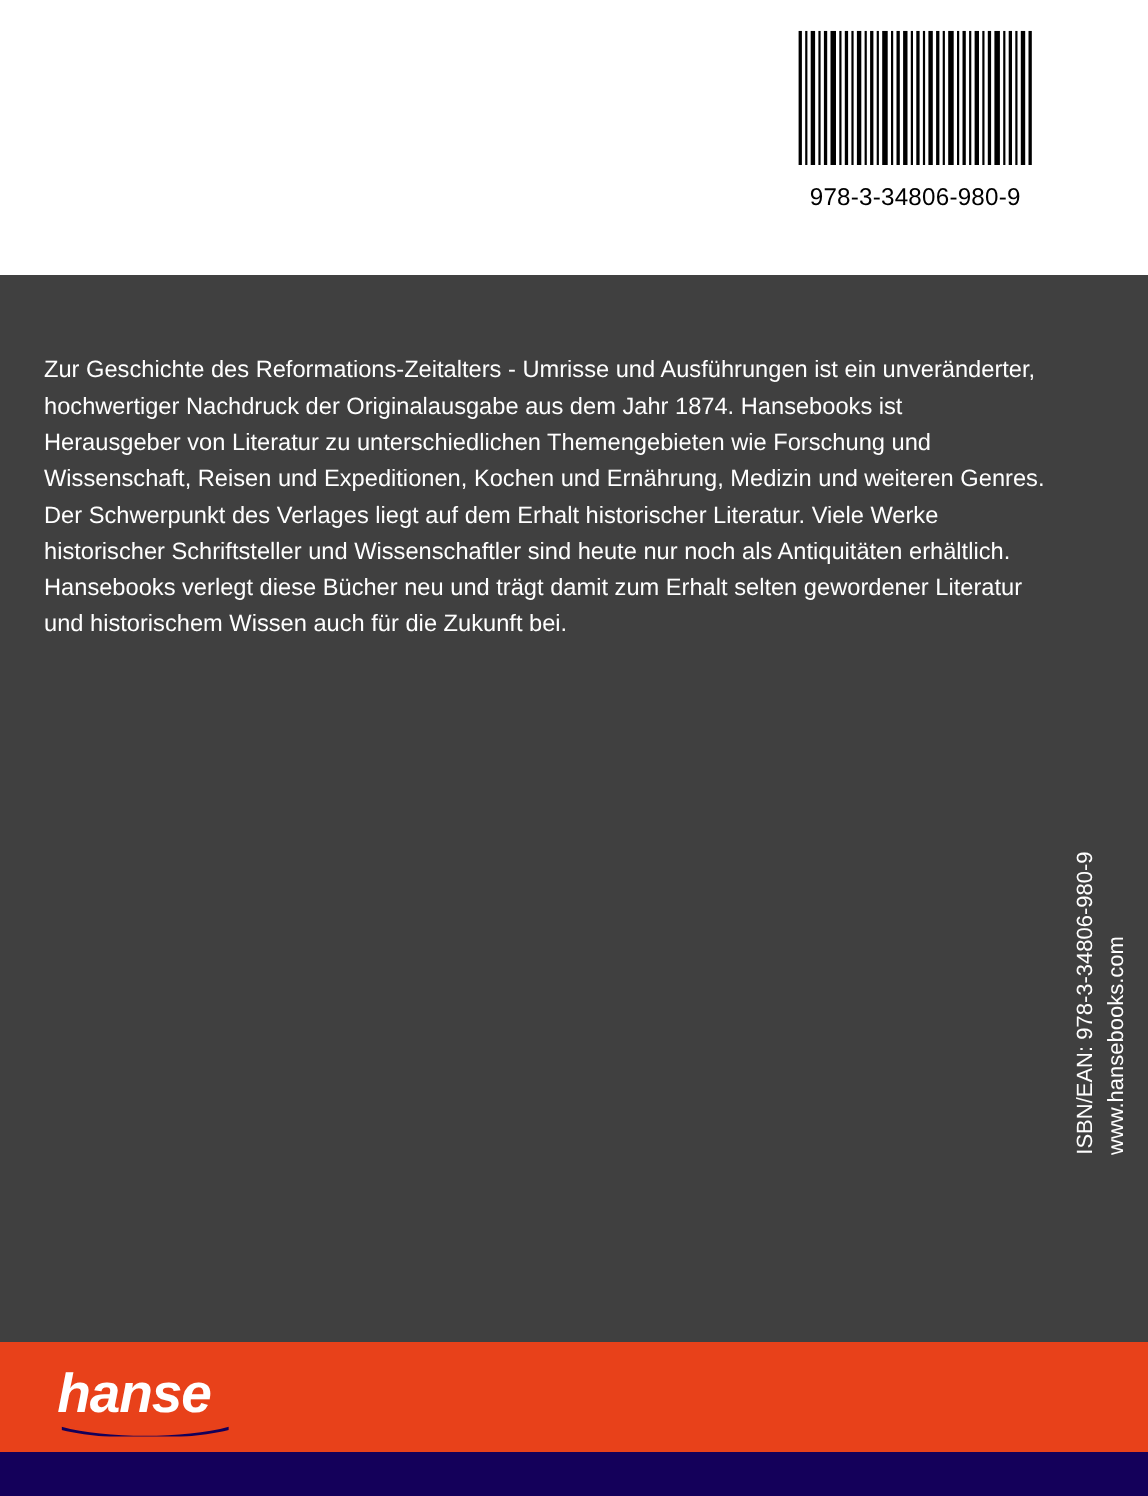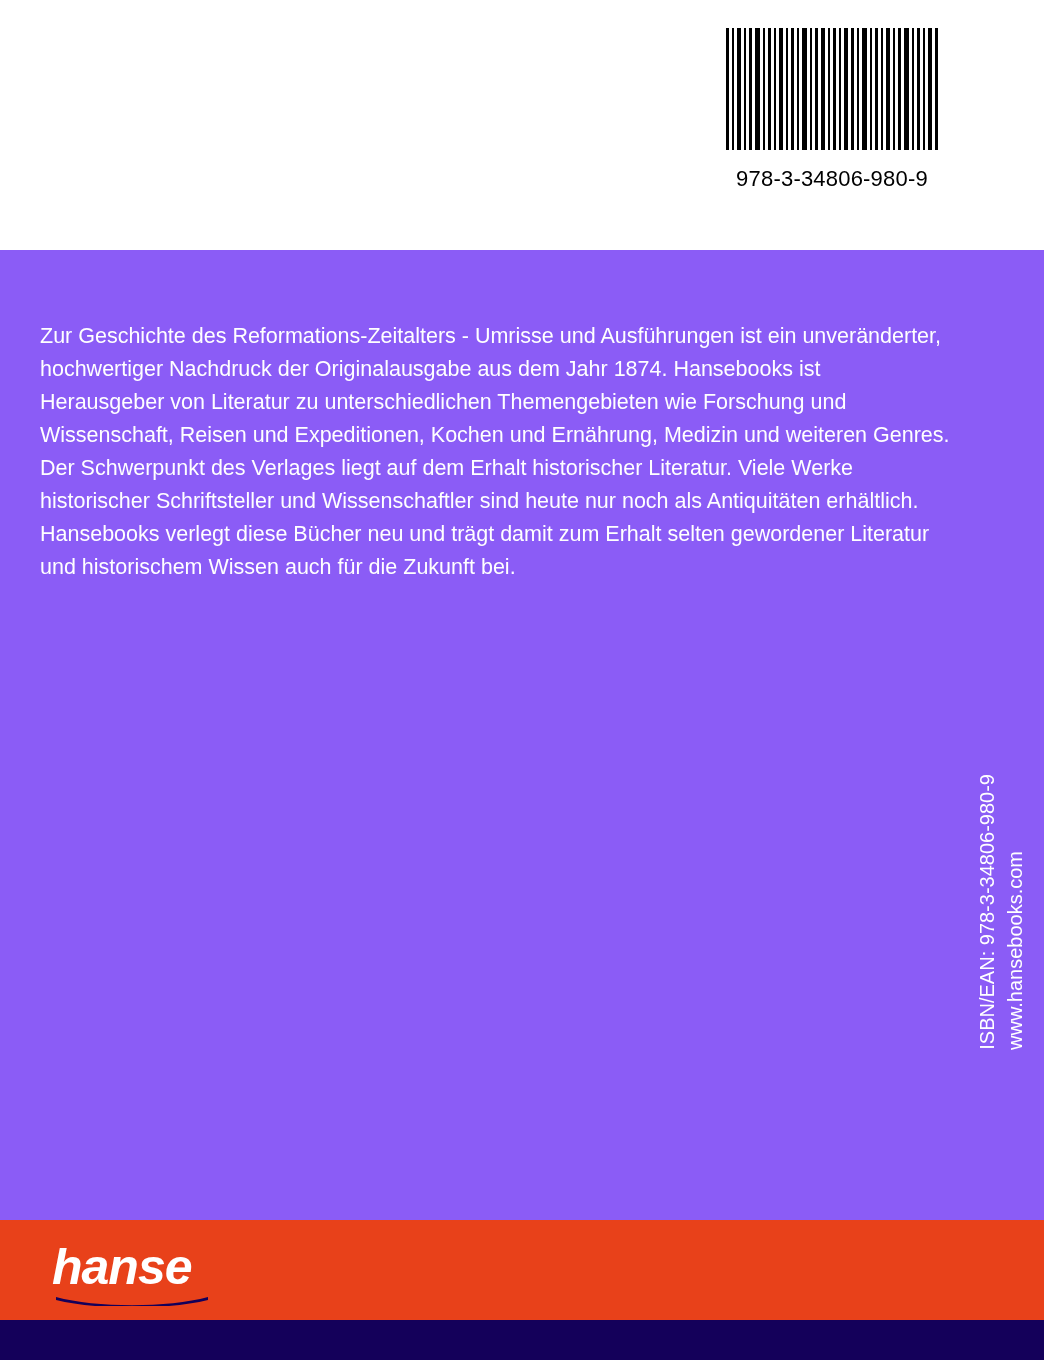--- a/index.html
+++ b/index.html
@@ -48,21 +48,21 @@
     letter-spacing: 0.2px;
     font-family: "Liberation Sans", sans-serif;
   }
   
   .navy-panel {
     position: absolute;
     left: 0;
     top: 250px;
     width: 1044px;
     height: 970px;
-    background: #8b5cf6;
+    background: #404040;
   }
   .blurb {
     position: absolute;
     left: 40px;
     top: 70px;
     width: 910px;
     color: #ffffff;
     font-size: 21.5px;
     line-height: 33px;
     font-family: "Liberation Sans", sans-serif;

